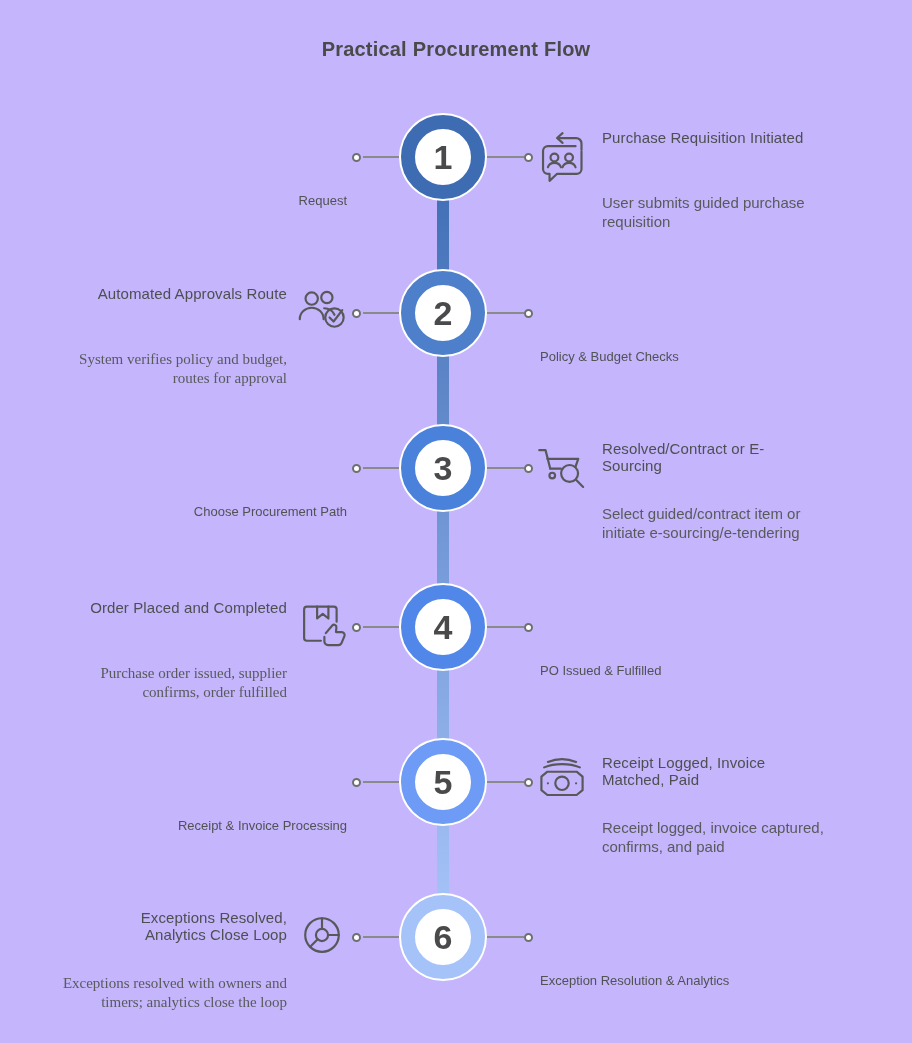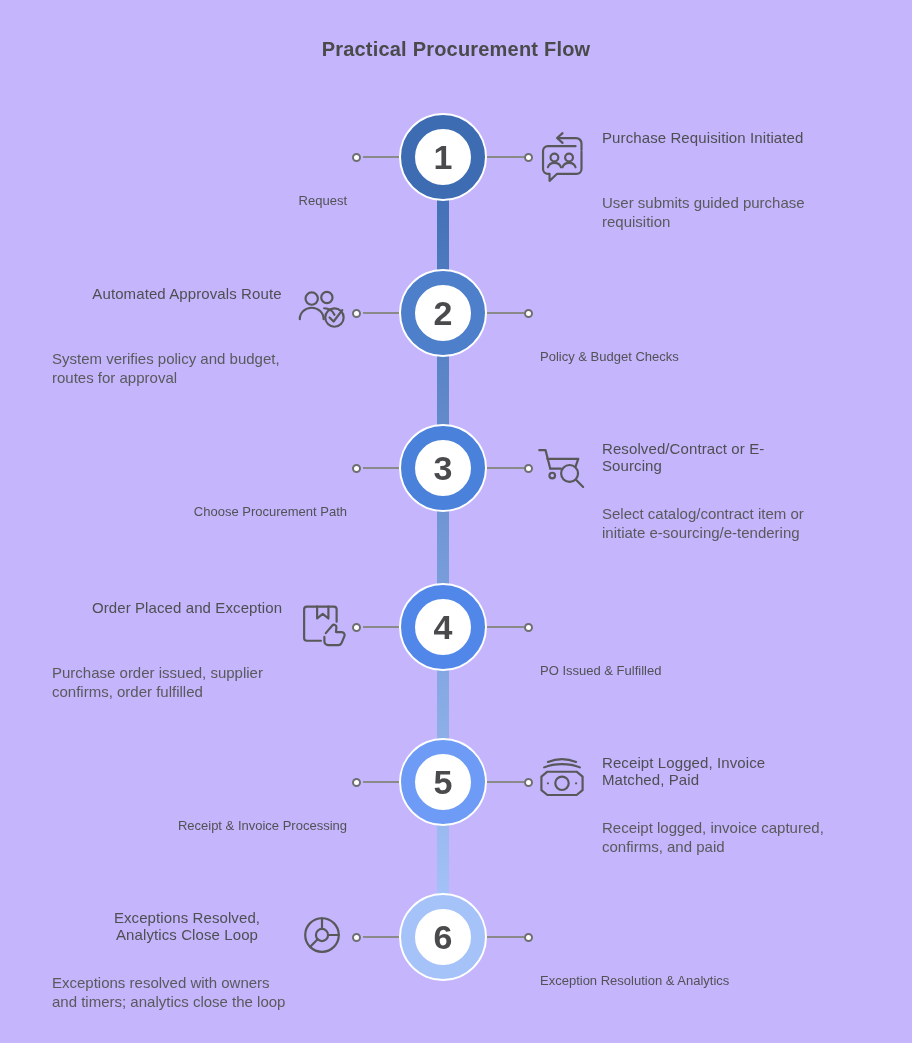--- a/index.html
+++ b/index.html
@@ -41,26 +41,26 @@
   .side-label.right{left:540px;text-align:right;}
   .icon{position:absolute;width:52px;height:52px;color:var(--c-icon);z-index:2;}
   .icon.right{left:536px;top:-26px;}
   .icon.left{left:296px;top:-28px;}
   .icon svg{width:100%;height:100%;display:block;}
   .heading{
     position:absolute;top:-28px;font-size:15px;font-weight:normal;line-height:17px;
     color:var(--c-heading);z-index:2;letter-spacing:.1px;
   }
   .heading.right{left:602px;width:210px;}
-  .heading.left{left:87px;width:200px;text-align:center;}
+  .heading.left{left:87px;width:200px;text-align:right;}
   .desc{
     position:absolute;top:37px;font-size:15px;line-height:18.5px;color:var(--c-body);z-index:2;
   }
   .desc.right{left:602px;width:235px;}
-  .desc.left{left:52px;width:235px;}
+  .desc.left{left:52px;width:235px;text-align:right;font-family:Liberation Serif, serif;}
 </style>
 </head>
 <body>
 
 <div class="canvas" style="--c-title: #4a4a4a; --c-heading: #4f4f51; --c-body: #5a5a5c; --c-label: #525254; --c-number: #4a4a4c; --c-conn: #8a8a8a; --c-dot: #6f6f6f; --line-start: #3e6cb3; --line-end: #a9c6fa; --c-icon: #58585a;">
 
   <div class="title">Practical Procurement Flow</div>
 
   <div class="vline"></div>
 
@@ -118,25 +118,25 @@
       <svg viewBox="0 0 48 48" fill="none" stroke="currentColor" stroke-width="2" stroke-linecap="round" stroke-linejoin="round">
         <path d="M3,7.5 h5.8 l4.3,17"></path>
         <path d="M10.5,15.5 H39 l-2.4,7"></path>
         <path d="M13.1,24.5 H23"></path>
         <circle cx="15" cy="31" r="2.6"></circle>
         <circle cx="31" cy="29" r="7.8"></circle>
         <path d="M36.7,34.7 L43.5,41.5"></path>
       </svg>
     </div>
     <div class="heading right">Resolved/Contract or E-Sourcing</div>
-    <div class="desc right">Select catalog/contract item or initiate e-sourcing/e-tendering</div>
+    <div class="desc right">Select guided/contract item or initiate e-sourcing/e-tendering</div>
   </div>
 
   <div class="step" style="top:627px">
-    <div class="heading left">Order Placed and Exception</div>
+    <div class="heading left">Order Placed and Completed</div>
     <div class="icon left">
       <svg viewBox="0 0 48 48" fill="none" stroke="currentColor" stroke-width="2" stroke-linecap="round" stroke-linejoin="round">
         <path d="M23,38.5 H10 a2.5,2.5 0 0 1 -2.5,-2.5 V9.5 A2.5,2.5 0 0 1 10,7 h25 a2.5,2.5 0 0 1 2.5,2.5 V21"></path>
         <path d="M19.5,7 V18 l5.2,-4.3 5.2,4.3 V7"></path>
         <path d="M27.5,31.5 l6,-7 c1.4,-1.6 4,-0.5 3.8,1.6 l-0.4,4.4 h5.3 c1.9,0 3.2,1.9 2.5,3.7 l-2.6,6.3 c-0.5,1.2 -1.7,2 -3,2 H29.5 c-1.8,0 -3.3,-1.5 -3.3,-3.3 v-4.2"></path>
       </svg>
     </div>
     <div class="desc left">Purchase order issued, supplier confirms, order fulfilled</div>
     <div class="dot left"></div>
     <div class="conn left"></div>

